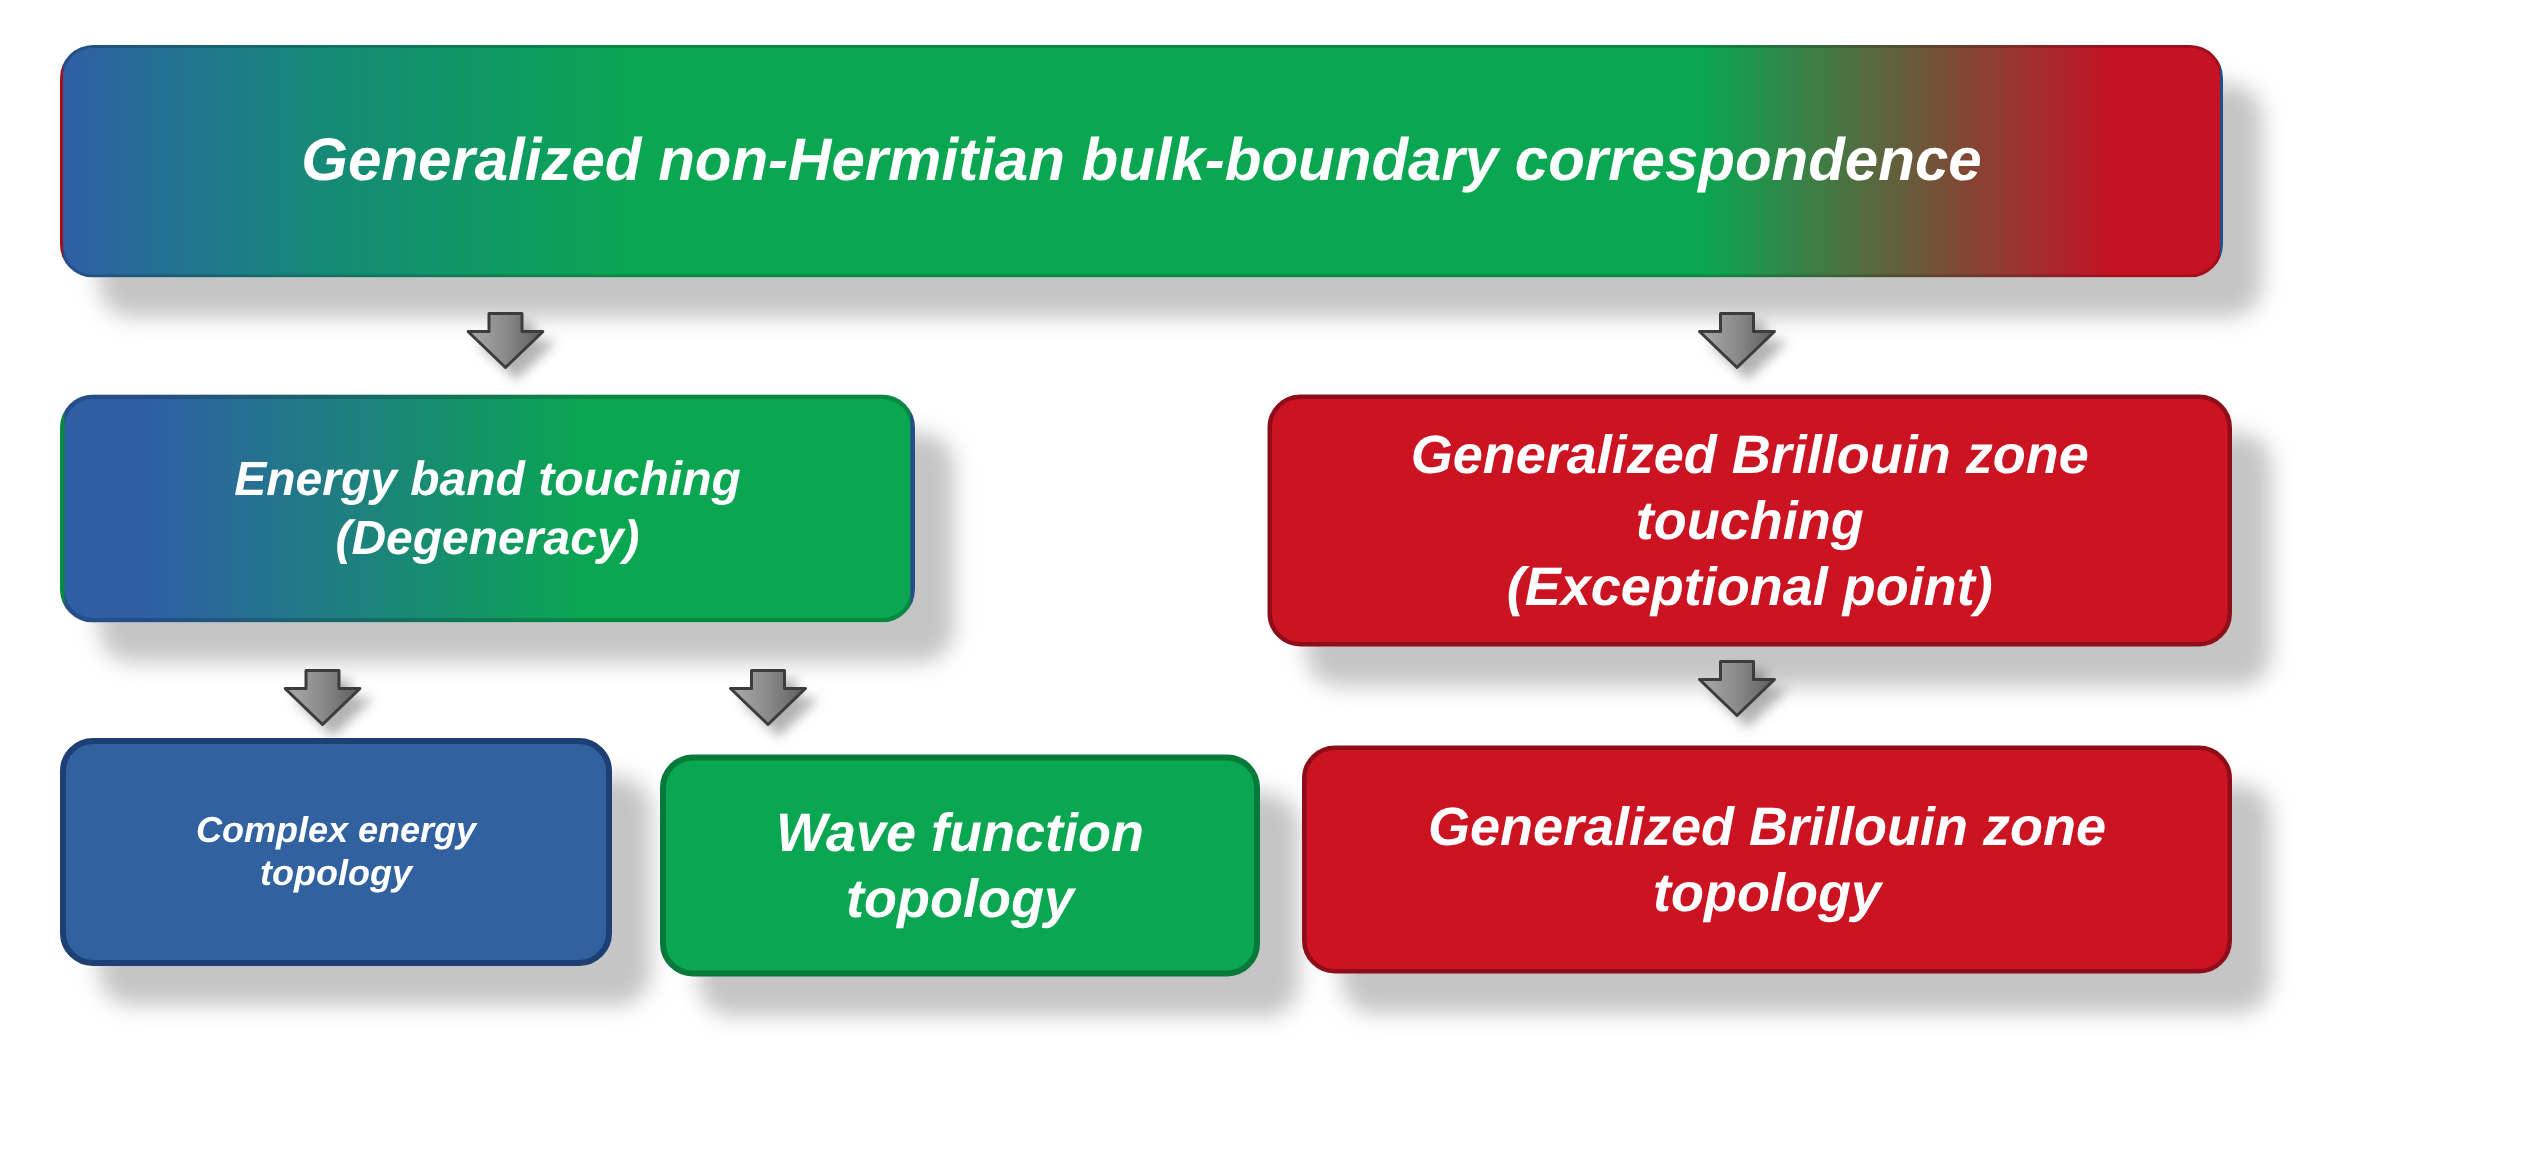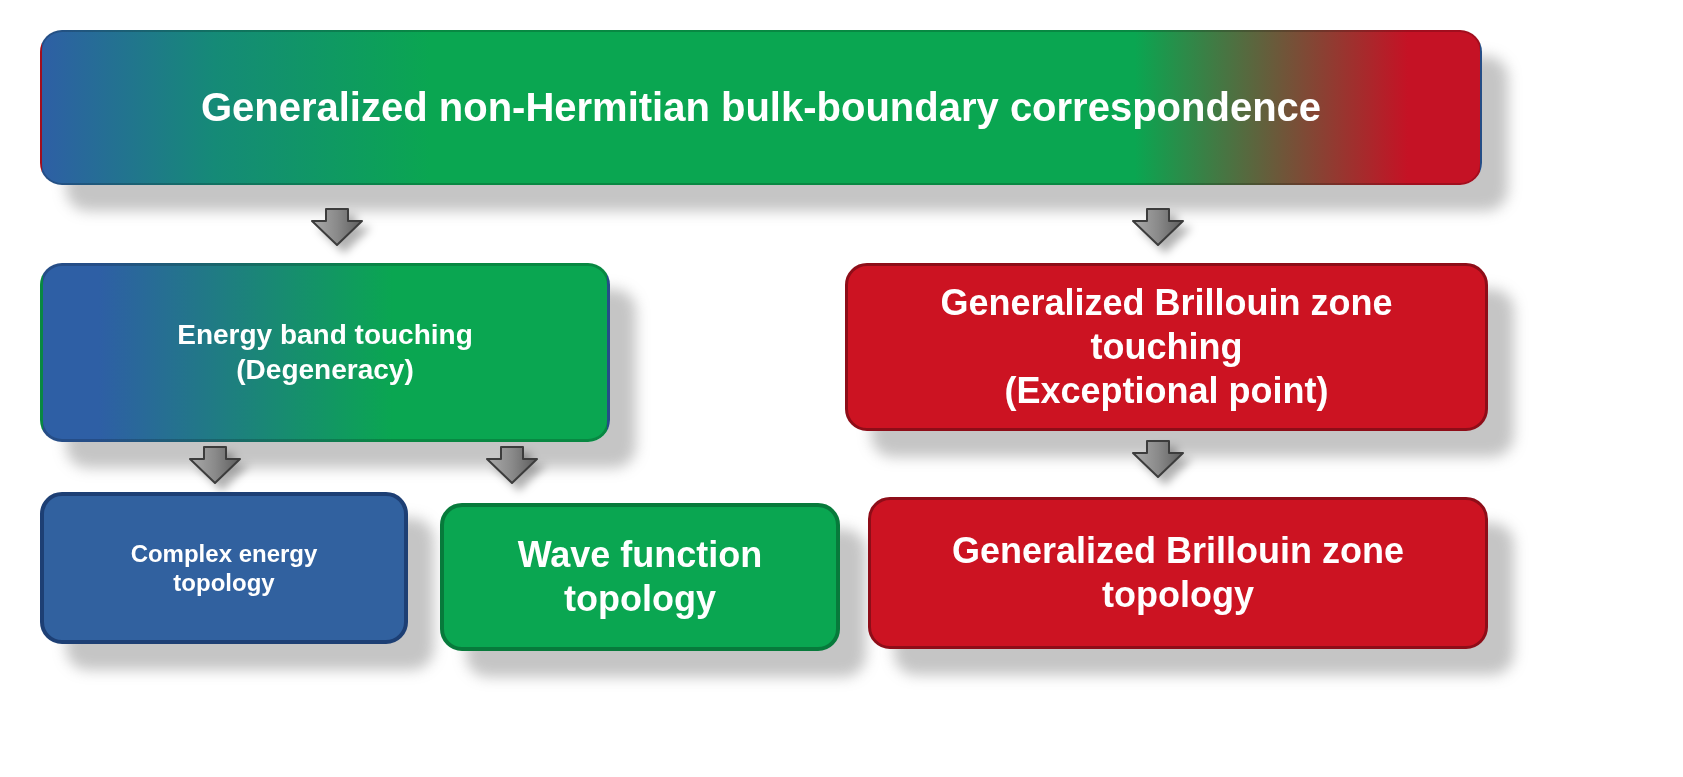--- a/index.html
+++ b/index.html
@@ -9,20 +9,21 @@
   }
   body {
     font-family: "Liberation Sans", sans-serif;
   }
   .canvas {
     position: relative;
     width: 1683px;
     height: 777px;
     background: #ffffff;
     overflow: hidden;
+    font-style: italic;
   }
   .box {
     position: absolute;
     border-radius: 22px;
     display: flex;
     align-items: center;
     justify-content: center;
     text-align: center;
     color: #ffffff;
     font-weight: bold;
@@ -37,24 +38,24 @@
   
   .node-root {
     left: 40px; top: 30px; width: 1442px; height: 155px;
     background: linear-gradient(90deg,
       #2e5fa5 0%, #158a77 12%, #0aa651 27%, #0aa651 76%, #c51225 95%, #c51225 100%);
     border: 2px solid rgba(0,0,0,0.18);
     font-size: 40px;
   }
   
   .node-energy-band {
-    left: 40px; top: 263px; width: 570px; height: 179px;
+    left: 40px; top: 263px; width: 570px; height: 152px;
     background: linear-gradient(90deg, #2e5fa5 0%, #2e5fa5 10%, #0aa651 62%, #0aa651 100%);
     border: 3px solid rgba(0,0,0,0.18);
-    font-size: 28px;
+    font-size: 32px;
   }
   
   .node-gbz-touching {
     left: 845px; top: 263px; width: 643px; height: 168px;
     background: #cc1322;
     border: 3px solid #8e0d18;
     font-size: 36px;
   }
   
   .node-complex-energy {

